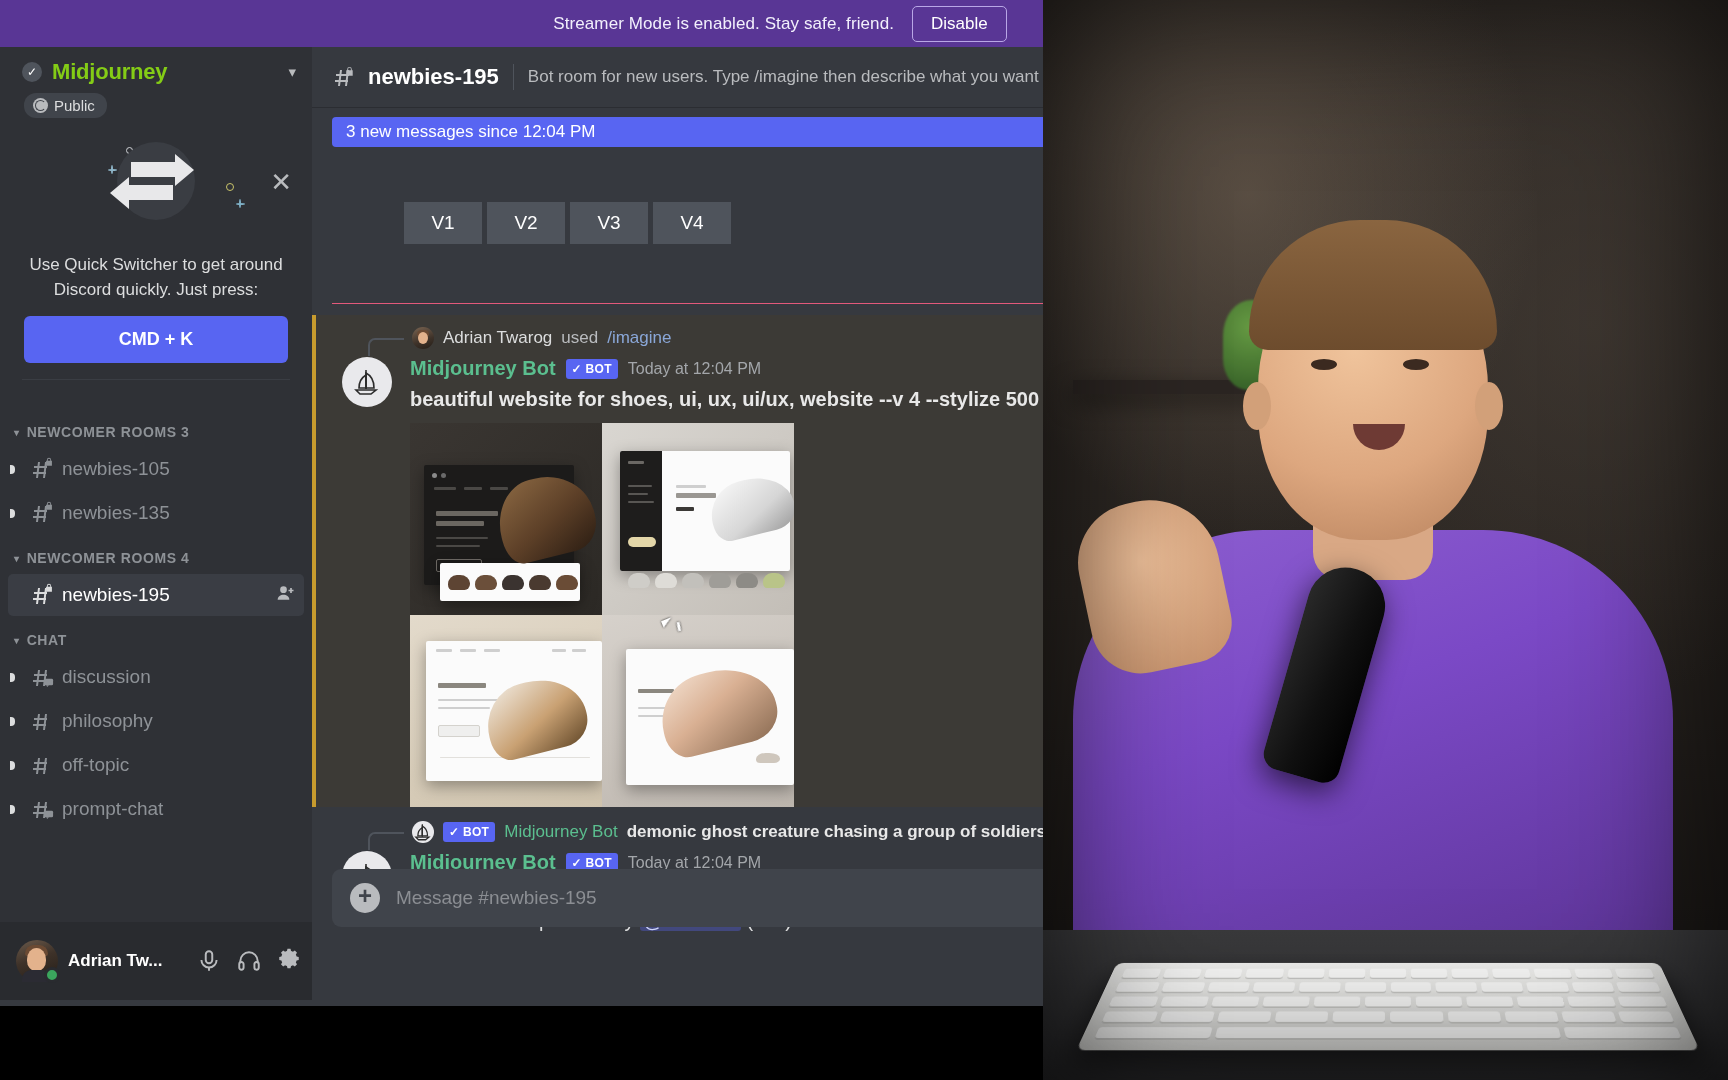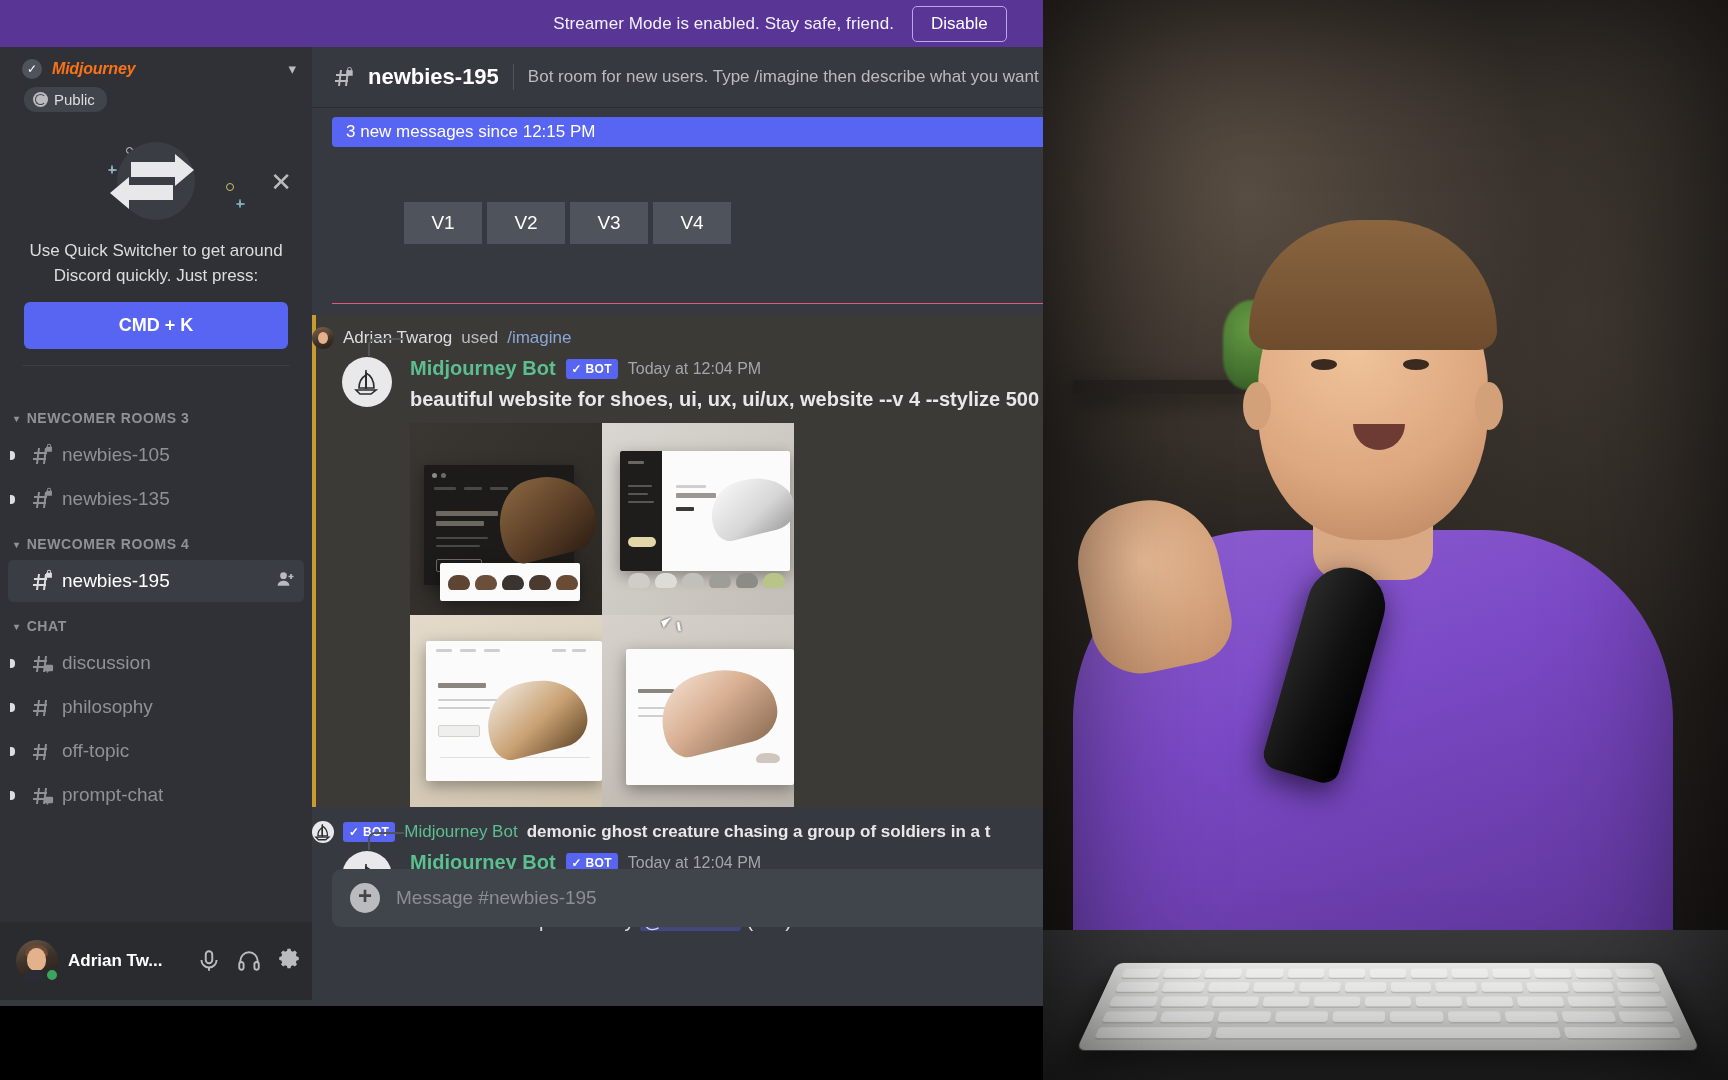--- a/index.html
+++ b/index.html
@@ -38,21 +38,21 @@
   }
   .guild-header {
     height: 78px; padding: 12px 16px 0 22px;
   }
   .guild-row { display: flex; align-items: center; gap: 10px; }
   .guild-check {
     width: 20px; height: 20px; border-radius: 50%; background: #4f545c;
     display: flex; align-items: center; justify-content: center;
     color: #fff; font-size: 12px; flex: none;
   }
-  .guild-name { color: #f97316; font-size: 16px; font-weight: bold; letter-spacing: -.2px; font-style: italic; }
+  .guild-name { color: #84cc16; font-size: 22px; font-weight: bold; letter-spacing: -.2px; }
   .guild-caret { margin-left: auto; color: #b9bbbe; font-size: 15px; }
   .public-pill {
     display: inline-flex; align-items: center; gap: 6px;
     margin: 8px 0 0 2px; padding: 4px 12px 4px 9px; border-radius: 12px;
     background: #40444b; color: #dcddde; font-size: 15px;
   }
   .globe {
     width: 15px; height: 15px; border-radius: 50%;
     background: #b9bbbe; position: relative; flex: none;
   }
@@ -84,21 +84,21 @@
     content:""; position:absolute; left:-17px; top:-8.5px;
     border-right: 19px solid #e8e8ea; border-top: 16px solid transparent; border-bottom: 16px solid transparent;
   }
   .spark { position:absolute; border-radius:50%; }
   .s1 { width:7px;height:7px;border:1.5px solid #cfd2d6;left:104px;top:16px;}
   .s2 { width:8px;height:8px;border:1.5px solid #c9c36a;left:204px;top:52px;}
   .s3 { width:9px;height:2px;background:#8fb6c9;left:86px;top:38px;}
   .s4 { width:2px;height:9px;background:#8fb6c9;left:89px;top:34px;}
   .s5 { width:9px;height:2px;background:#7fb0c6;left:214px;top:72px;}
   .s6 { width:2px;height:9px;background:#7fb0c6;left:217px;top:68px;}
-  .qs-text { color: #dcddde; font-size: 17px; line-height: 1.45; margin-top: 8px; }
+  .qs-text { color: #dcddde; font-size: 17px; line-height: 1.45; margin-top: 22px; }
   .cmdk {
     margin: 14px 2px 0 2px; background: #5865f2; color: #fff;
     border-radius: 6px; padding: 13px 0; font-size: 18px; font-weight: bold;
     cursor: pointer; text-align:center;
   }
   .divider { height:1px; background:#3a3d43; margin: 16px 0 0 0; }
 
   
   .channels { padding: 14px 8px 0 8px; }
   .cat {
@@ -186,21 +186,21 @@
   .newdivider {
     position:absolute; left: 20px; right: 0; top: 196px; height:1px; background:#e3597b;
   }
 
   .msg-group { position: absolute; left: 0; right: 0; }
   .msg-group.one { top: 208px; background: #3c3a36; padding: 10px 0 18px 0; width: 1248px;}
   .msg-group.one::before {
     content:""; position:absolute; left:0; top:0; bottom:0; width:4px; background:#c79b2e;
   }
   .msg-reply {
-    display: flex; align-items: center; gap: 9px; position: relative;
+    display: flex; align-items: center; gap: 9px; padding-left: 100px; position: relative;
     height: 26px; color: #b9bbbe; font-size: 17px;
   }
   .reply-spine {
     position: absolute; left: 56px; top: 13px; width: 36px; height: 18px;
     border-left: 2px solid #4f545c; border-top: 2px solid #4f545c;
     border-top-left-radius: 7px;
   }
   .reply-av {
     width: 22px; height: 22px; border-radius: 50%; flex:none;
     background: linear-gradient(160deg,#7b6552 0%,#3e3229 60%,#241d17 100%);
@@ -556,21 +556,21 @@
               <path d="M17 9V7a5 5 0 0 0-10 0v2H5v12h14V9zM9 7a3 3 0 0 1 6 0v2H9z"></path>
             </svg>
           </span>
           <span class="hname">newbies-195</span>
           <span class="sep"></span>
           <span class="topic">Bot room for new users. Type /imagine then describe what you want</span>
         </div>
 
         <div class="messages">
 
-          <div class="newmsg-bar">3 new messages since 12:15 PM</div>
+          <div class="newmsg-bar">3 new messages since 12:04 PM</div>
 
           <div class="vrow" id="vrow">
               <button class="vbtn">V1</button>
               <button class="vbtn">V2</button>
               <button class="vbtn">V3</button>
               <button class="vbtn">V4</button>
             </div>
 
           <div class="newdivider"></div>
 

